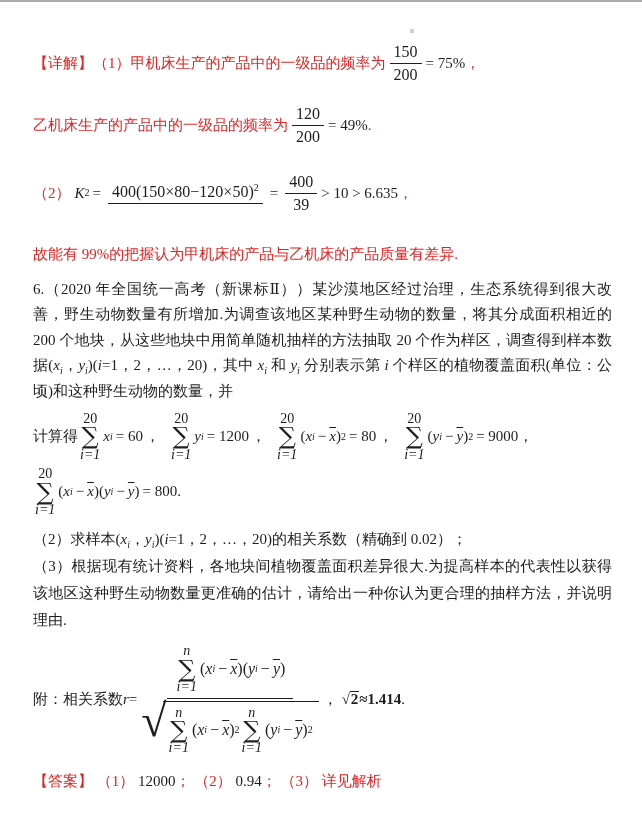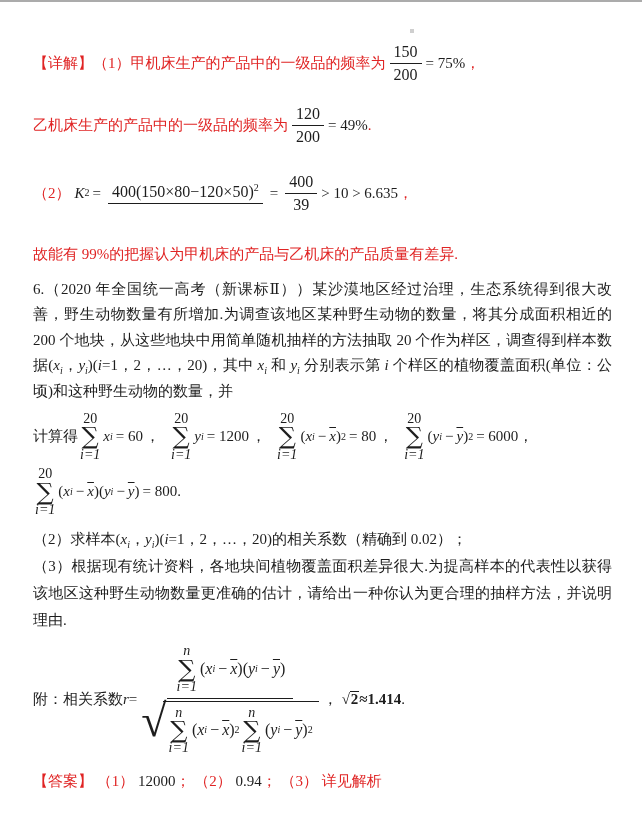--- a/index.html
+++ b/index.html
@@ -161,21 +161,21 @@
       <span class="ssym">∑</span>
       <span class="lim it">i=1</span>
     </span>
     <span>(</span>
       <i>y</i>
       <sub>i</sub>
       <span class="mi">−</span>
       <i class="ol">y</i>
       <span>)</span>
       <sup>2</sup>
-    <span class="rhs">= 6000</span>
+    <span class="rhs">= 9000</span>
       <span>，</span>
   </div>
 
   <div class="mline sec7">
     <span class="sum">
       <span class="lim">20</span>
       <span class="ssym">∑</span>
       <span class="lim it">i=1</span>
     </span>
     <span>(</span>

